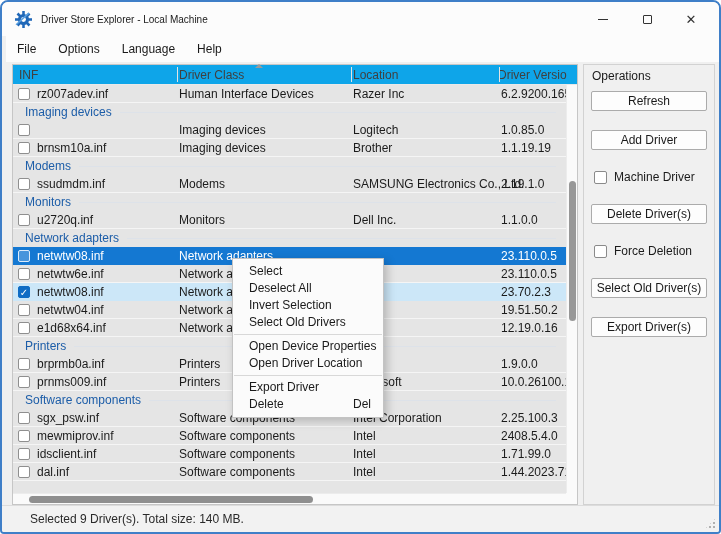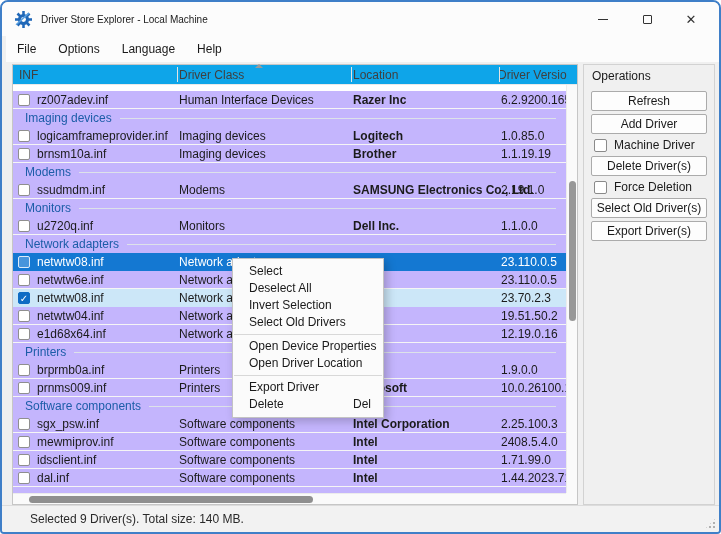--- a/index.html
+++ b/index.html
@@ -23,26 +23,26 @@
   .menubar { position:absolute; left:4px; top:34px; right:0; height:26px; background:#fcfcfc; display:flex; align-items:center; }
   .menu-item { padding:4px 11px; color:#1a1a1a; }
   
   .content { position:absolute; left:0; top:60px; right:0; bottom:29px; background:#f0f0f0; }
   
   .table { position:absolute; left:10px; top:2px; width:566px; height:441px; background:#fff; border:1px solid #c6c6c6; }
   .thead { position:absolute; left:0; top:0; right:0; height:20px; background:#0ea5e9; border-bottom:1px solid #e9e9e9; }
   .th { position:absolute; top:0; height:20px; line-height:20px; color:#404040; white-space:nowrap; }
   .th-sep { position:absolute; top:2px; bottom:2px; width:1px; background:#e3e3e3; }
   .sort-caret { position:absolute; top:-1px; left:76px; width:0; height:0; border-left:4px solid transparent; border-right:4px solid transparent; border-bottom:4px solid #9a9a9a; }
-  .tbody { position:absolute; left:0; top:20px; right:11px; bottom:11px; overflow:hidden; background:#c4b5fd;margin-top:6px; }
+  .tbody { position:absolute; left:0; top:20px; right:11px; bottom:11px; overflow:hidden; background:#e5e5e5; }
   .row { position:relative; height:18px; line-height:18px; white-space:nowrap; border-bottom:1px solid #f5f5f5; }
   .row .cell { position:absolute; top:0; height:18px; }
   .c-inf  { left:24px; }
   .c-class{ left:166px; }
-  .c-prov { left:340px;font-weight:bold; }
+  .c-prov { left:340px; }
   .c-ver  { left:488px; }
   .cb { position:absolute; left:5px; top:3px; width:12px; height:12px; border:1px solid #8f8f8f; border-radius:2px; background:#fff; font-size:10px; line-height:11px; text-align:center; color:#fff; }
   .row.sel { background:#1478d2; color:#fff; border-bottom-color:#1478d2; }
   .row.sel .cb { border-color:#dcebfa; background:rgba(255,255,255,0.22); }
   .row.chk { background:#cce7f8; border-bottom-color:#cce7f8; }
   .cb.checked { background:#0f6cc4; border-color:#0f6cc4; }
   .group-row { position:relative; height:18px; display:flex; align-items:center; }
   .g-label { margin-left:12px; color:#1c5da8; white-space:nowrap; }
   .g-line { flex:1; height:1px; background:#dde2e9; margin:0 10px 0 8px; }
   
@@ -52,21 +52,21 @@
   .hthumb { position:absolute; top:2px; height:7px; left:16px; width:284px; background:#8f8f8f; border-radius:4px; }
   .corner { position:absolute; right:0; bottom:0; width:11px; height:11px; background:#fafafa; }
   
   .ctxmenu { position:absolute; left:230px; top:196px; width:152px; background:#fbfbfb; border:1px solid #c3c3c3; box-shadow:3px 3px 9px rgba(0,0,0,0.22); padding:4px 0; z-index:10; }
   .m-item { height:17px; line-height:17px; padding:0 12px 0 16px; display:flex; justify-content:space-between; color:#1a1a1a; white-space:nowrap; }
   .m-sep { border-top:1px solid #d8d8d8; margin:3px 1px; }
   .m-shortcut { color:#1a1a1a; }
   
   .opsbox { position:absolute; left:581px; top:2px; width:132px; height:441px; border:1px solid #d2d2d2; }
   .ops-title { position:absolute; left:8px; top:4px; color:#1a1a1a; }
-  .ops-list { position:absolute; left:7px; top:26px; right:7px; display:flex; flex-direction:column; gap:3px; }
+  .ops-list { position:absolute; left:7px; top:26px; right:7px; display:flex; flex-direction:column; gap:19px; }
   .ops-btn { height:20px; background:#fdfdfd; border:1px solid #ababab; border-radius:2px; font-family:inherit; font-size:12px; color:#1a1a1a; padding:0; width:100%; }
   .ops-check { display:flex; align-items:center; gap:7px; padding-left:3px; height:16px; }
   .ops-check .box { width:13px; height:13px; border:1px solid #8a8a8a; border-radius:2px; background:#fff; }
   
   .statusbar { position:absolute; left:0; right:0; bottom:0; height:27px; background:#f2f2f2; border-top:1px solid #dcdcdc; line-height:26px; padding-left:28px; color:#2a2a2a; }
   .grip { position:absolute; right:2px; bottom:2px; width:13px; height:13px;
     background-image:radial-gradient(#b0b0b0 1.2px, transparent 1.3px);
     background-size:4px 4px; clip-path:polygon(100% 0, 100% 100%, 0 100%); }
 </style>
 </head>
@@ -128,21 +128,20 @@
             <span class="cell c-class">Human Interface Devices</span>
             <span class="cell c-prov">Razer Inc</span>
             <span class="cell c-ver">6.2.9200.165</span>
           </div>
           <div class="group-row">
             <span class="g-label">Imaging devices</span>
             <div class="g-line"></div>
           </div>
           <div class="row">
             <span class="cb"></span>
-            <span class="cell c-inf">logicamframeprovider.inf</span>
             <span class="cell c-class">Imaging devices</span>
             <span class="cell c-prov">Logitech</span>
             <span class="cell c-ver">1.0.85.0</span>
           </div>
           <div class="row">
             <span class="cb"></span>
             <span class="cell c-inf">brnsm10a.inf</span>
             <span class="cell c-class">Imaging devices</span>
             <span class="cell c-prov">Brother</span>
             <span class="cell c-ver">1.1.19.19</span>

